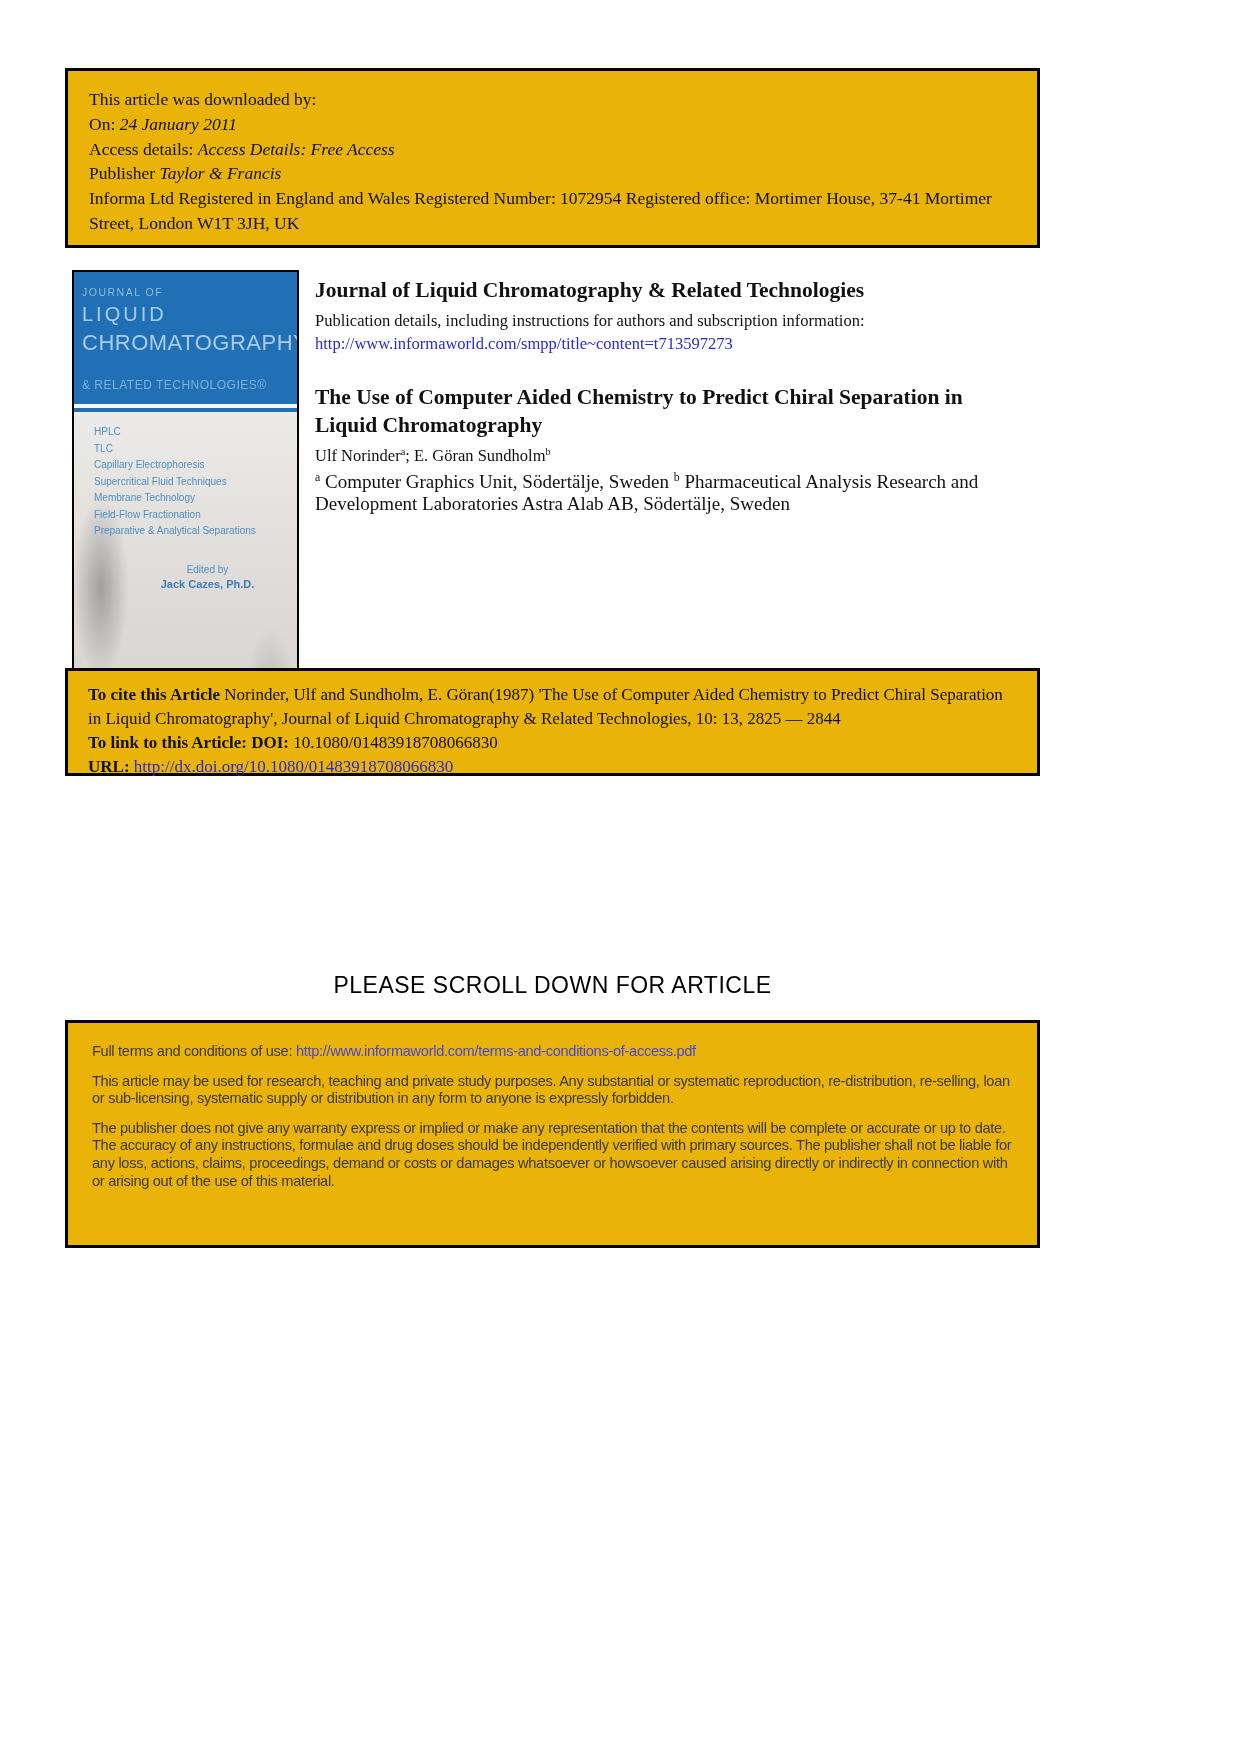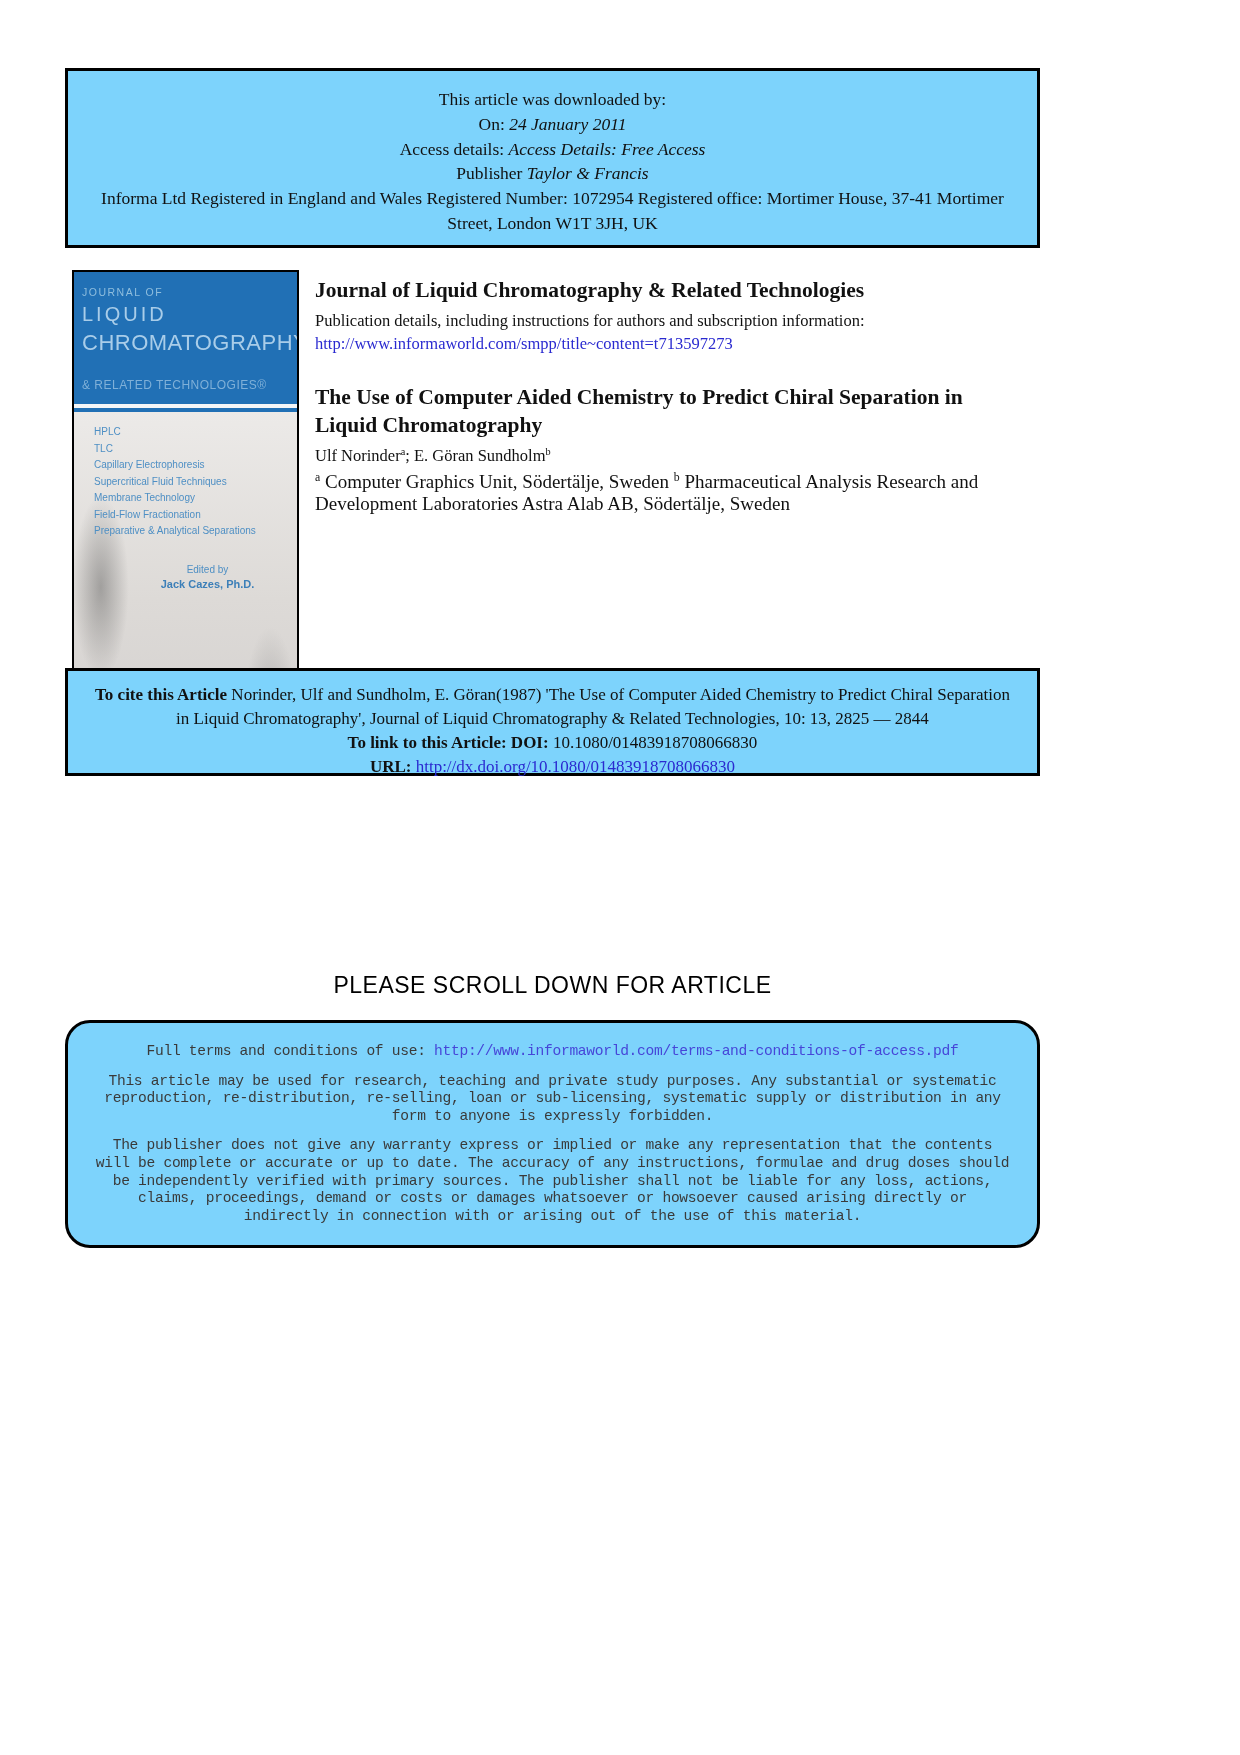--- a/index.html
+++ b/index.html
@@ -1,18 +1,18 @@
 <!DOCTYPE html>
 <html><head>
 <meta charset="utf-8">
 <style>
   html,body{margin:0;padding:0;background:#fff;}
   body{width:1240px;height:1755px;position:relative;font-family:"Liberation Serif",serif;color:#111;}
   .abs{position:absolute;}
-  .bordered{border:3px solid #000;box-sizing:border-box;background:#7dd3fc;text-align:center;}
+  .bordered{border:3px solid #000;box-sizing:border-box;background:#eab308;}
 
   
   #download-box{left:65px;top:68px;width:975px;height:180px;padding:16px 21px;font-size:17.5px;line-height:24.8px;}
   #download-box i{font-style:italic;}
 
   
   #cover{left:72px;top:270px;width:227px;height:421px;border:2px solid #000;box-sizing:border-box;overflow:hidden;background:#dcdcdc;}
   #cover .mast{background:#2170b5;padding:14px 0 12px 8px;}
   #cover .mast .l1{color:#8fbede;font-family:"Liberation Sans",sans-serif;font-size:10.5px;letter-spacing:1.5px;}
   #cover .mast .l2{color:#a9cde9;font-family:"Liberation Sans",sans-serif;font-size:20px;letter-spacing:3px;margin-top:5px;}
@@ -49,21 +49,21 @@
   #cite-box p{margin:0;}
   #cite-box .lbl{font-weight:bold;font-stretch:condensed;}
   #cite-box .doi-line{margin-top:1px;}
 
   
   #scroll-notice{left:65px;top:972px;width:975px;text-align:center;font-family:"Liberation Sans",sans-serif;
      font-size:23px;color:#000;letter-spacing:.5px;}
 
   
   #terms-box{left:65px;top:1020px;width:975px;height:228px;padding:20px 24px;
-     font-family:Liberation Mono, monospace;font-size:14.6px;line-height:17.6px;color:#3a3a3a;letter-spacing:-0.3px;border-radius:25px;}
+     font-family:Liberation Sans, sans-serif;font-size:14.6px;line-height:17.6px;color:#3a3a3a;letter-spacing:-0.3px;}
   #terms-box p{margin:0 0 12px 0;}
   #terms-box .link{color:#4646d8;}
 </style>
 </head>
 <body>
 
 <div id="download-box" class="abs bordered">
   <div><span>This article was downloaded by:</span></div>
   <div><span>On: </span><i>24 January 2011</i></div>
   <div><span>Access details: </span><i>Access Details: Free Access</i></div>

